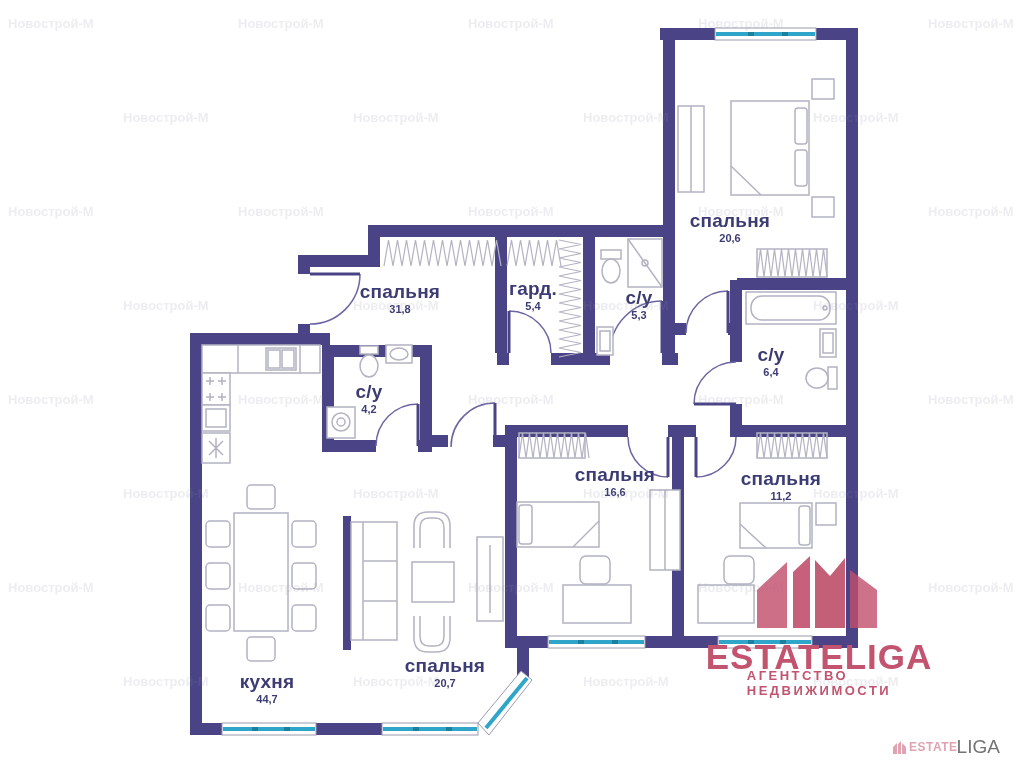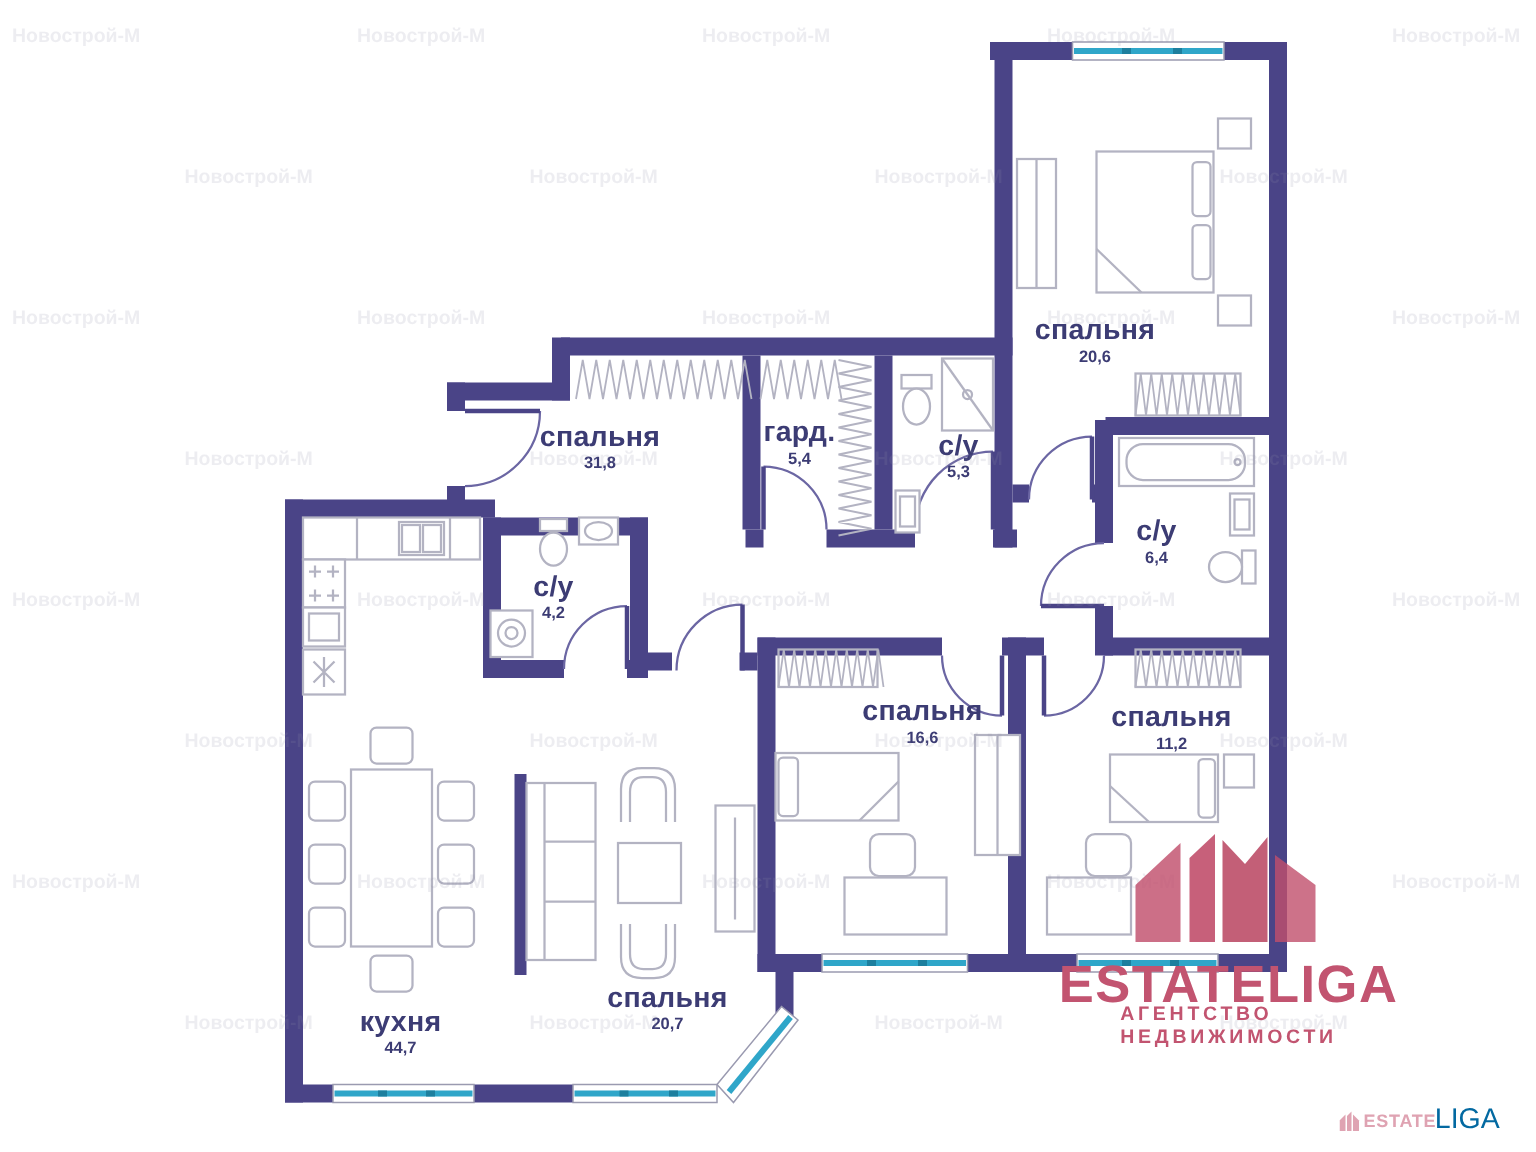--- a/index.html
+++ b/index.html
@@ -22,21 +22,21 @@
   .wm-layer{position:absolute;left:0;top:0;width:100%;height:100%;pointer-events:none;}
   .wm{position:absolute;font-size:13px;font-weight:700;color:rgba(143,143,168,0.16);white-space:nowrap;text-align:right;}
   .logo{position:absolute;left:0;top:0;pointer-events:none;}
   .logo-mark{position:absolute;left:718px;top:552px;}
   .logo-text{position:absolute;left:819px;top:657px;transform:translate(-50%,-50%);
              font-size:35px;font-weight:700;letter-spacing:1px;color:var(--logo,#c25470);}
   .logo-sub{position:absolute;left:819px;top:683px;transform:translate(-50%,-50%);
             font-size:13px;font-weight:600;letter-spacing:2.5px;color:var(--logo,#c25470);}
   .mini-wm{position:absolute;left:893px;top:736px;display:flex;align-items:center;}
   .mini-estate{font-size:12px;font-weight:700;color:#dfa3b2;letter-spacing:.5px;}
-  .mini-liga{font-size:19px;font-weight:400;color:#0369a1;margin-left:-1px;}
+  .mini-liga{font-size:19px;font-weight:400;color:#737373;margin-left:-1px;}
 </style>
 </head>
 <body>
 
 <div class="stage">
 
   <svg class="plan-svg" width="1024" height="768" viewBox="0 0 1024 768">
 
     <g>
       <rect class="wall" x="660" y="28" width="58" height="12"></rect>

